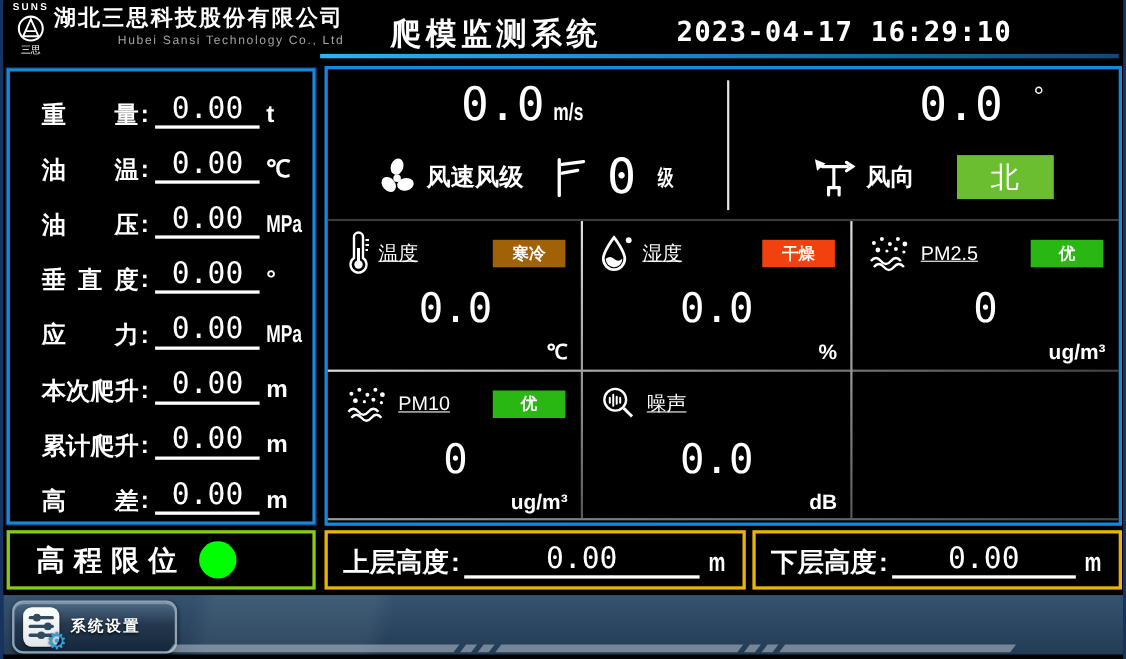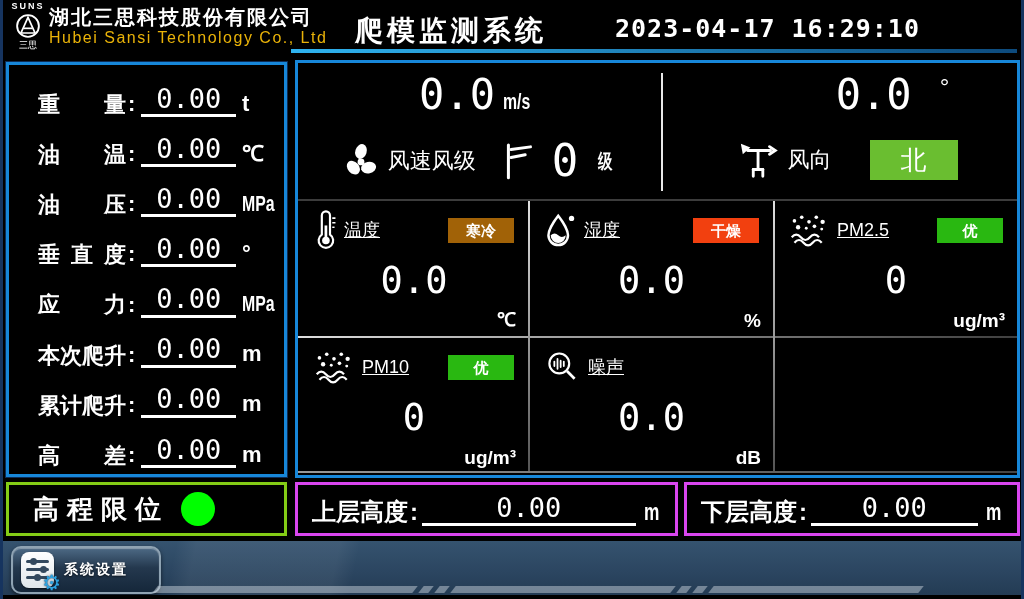--- a/index.html
+++ b/index.html
@@ -11,21 +11,21 @@
   .cond{display:inline-block;transform:scaleX(.72);transform-origin:left bottom;}
 
   
   .header{position:absolute;left:3px;top:0;right:3px;height:56px;background:#000;}
   .logo{position:absolute;left:8px;top:2px;width:34px;height:52px;text-align:center;}
   .logo-suns{font-size:9px;font-weight:bold;letter-spacing:2px;line-height:9px;}
   .logo-cn{font-size:9px;line-height:9px;}
   .logo svg{display:block;margin:1px auto;}
   .company{position:absolute;left:46px;top:5px;}
   .company-cn{font-size:20px;font-weight:bold;letter-spacing:2px;line-height:24px;}
-  .company-en{font-size:16px;letter-spacing:1.5px;color:#eab308;line-height:17px;}
+  .company-en{font-size:11px;letter-spacing:1.5px;color:#a3a3a3;line-height:17px;text-align:right;}
   .sys-title{position:absolute;left:352px;top:12px;font-size:28px;font-weight:bold;letter-spacing:4px;font-family:Liberation Mono, monospace;}
   .datetime{position:absolute;left:612px;top:14px;font-size:25px;font-weight:bold;letter-spacing:1px;}
   .hdr-underline{position:absolute;left:288px;right:4px;top:49px;height:4px;
                  background:linear-gradient(90deg,#2fb3ef,#0d4a7c);}
 
   
   .left-panel{left:6px;top:62px;width:281px;height:415px;border:3px solid #1787d9;
               box-shadow:0 0 0 1px #0e2c55;box-sizing:border-box;
               display:flex;flex-direction:column;justify-content:space-around;padding:4px 8px;}
   .m-row{display:flex;align-items:flex-end;height:46px;margin-left:21px;}
@@ -39,21 +39,21 @@
   .right-panel{left:295px;top:60px;width:725px;height:418px;border:3px solid #1787d9;
                box-sizing:border-box;}
   .wind-row{position:absolute;left:0;top:0;right:0;height:136px;display:flex;}
   .wind-half{position:relative;}
   .wind-left{width:364px;}
   .wind-right{flex:1;padding-left:16px;}
   .wind-divider{position:absolute;left:363px;top:10px;height:118px;width:2px;background:#e8e8e8;}
   .wind-line1{text-align:center;margin-top:8px;font-size:42px;line-height:48px;}
   .wind-unit{font-size:22px;font-weight:bold;margin-left:8px;}
   .wind-line2{display:flex;align-items:center;justify-content:center;margin-top:4px;height:62px;}
-  .wind-label{font-size:22px;margin-left:8px;}
+  .wind-label{font-size:22px;margin-left:8px;font-weight:bold;}
   .level-num{font-size:44px;line-height:50px;margin-left:18px;}
   .level-unit{font-size:20px;font-weight:bold;margin-left:20px;}
   .deg-sym{font-size:24px;position:relative;top:-14px;margin-left:28px;}
   .dir-line1{padding-left:90px;}
   .dir-btn{width:88px;height:40px;margin-left:38px;display:flex;align-items:center;justify-content:center;
            font-size:26px;color:#fff;}
 
   
   .sensor-grid{position:absolute;left:0;top:138px;right:0;bottom:0;display:grid;
                grid-template-columns:230px 245px 1fr;grid-template-rows:137px 1fr;}
@@ -73,21 +73,21 @@
   .div-v1{position:absolute;left:230px;top:138px;height:270px;width:2px;
           background:linear-gradient(180deg,#e0e0e0,#555);}
   .div-v2{position:absolute;left:475px;top:138px;height:270px;width:2px;
           background:linear-gradient(180deg,#e0e0e0,#555);}
 
   
   .elev-box{left:6px;top:482px;width:281px;height:54px;border:3px solid #84cc16;box-sizing:border-box;
             display:flex;align-items:center;padding-left:24px;}
   .elev-label{font-size:26px;font-weight:bold;letter-spacing:8px;}
   .elev-lamp{width:34px;height:34px;border-radius:50%;margin-left:12px;}
-  .h-box{border:3px solid #d946ef;box-sizing:border-box;display:flex;align-items:flex-end;
+  .h-box{border:3px solid #eab308;box-sizing:border-box;display:flex;align-items:flex-end;
          padding:0 10px 7px 14px;}
   .h-box1{left:295px;top:482px;width:383px;height:54px;}
   .h-box2{left:684px;top:482px;width:336px;height:54px;}
   .h-label{font-size:24px;font-weight:bold;line-height:1.15;}
   .h-colon{font-size:24px;font-weight:bold;margin:0 2px;}
   .h-value{flex:1;border-bottom:3px solid #fff;text-align:center;font-size:27px;line-height:1.05;
            margin:0 8px 0 2px;padding-bottom:1px;}
   .h-unit{font-size:24px;font-weight:bold;}
 
   

